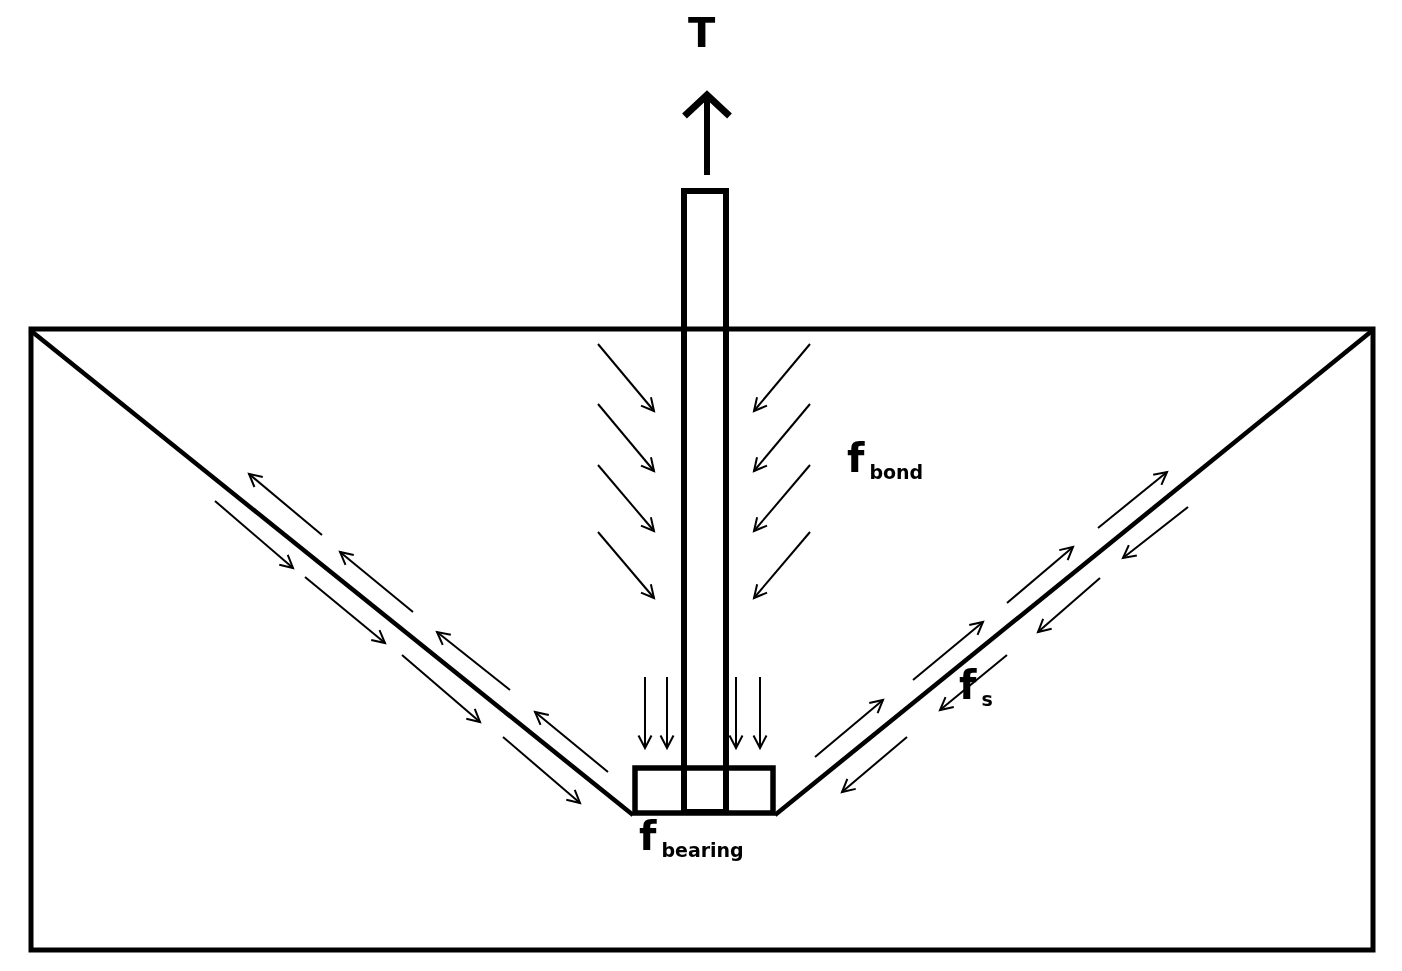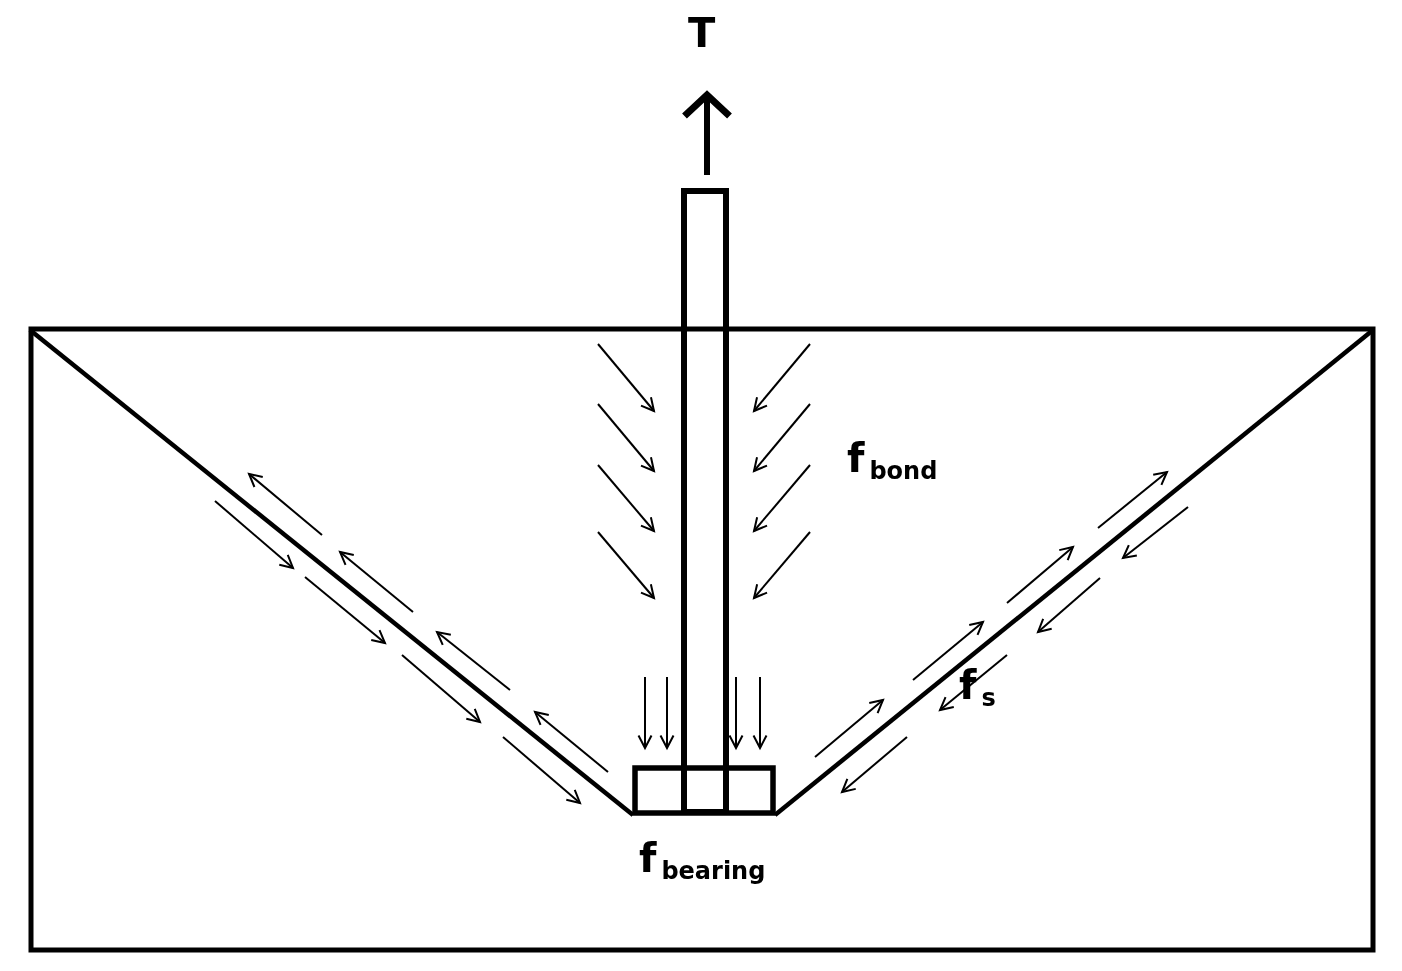--- a/index.html
+++ b/index.html
@@ -25,21 +25,21 @@
     color: #000000;
     font-weight: bold;
     line-height: 1;
     white-space: nowrap;
     user-select: none;
   }
   .force-label .main {
     font-size: 40px;
   }
   .force-label .sub {
-    font-size: 24px;
+    font-size: 19px;
     position: relative;
     top: 7px;
     margin-left: 5px;
   }
   #label-tension {
     font-size: 46px;
   }
 </style>
 </head>
 <body>
@@ -98,17 +98,17 @@
   </div>
 
   <div class="force-label" id="label-bond" style="left: 847px; top: 438px;">
     <span class="main">f</span><span class="sub">bond</span>
   </div>
 
   <div class="force-label" id="label-shear" style="left: 959px; top: 665px;">
     <span class="main">f</span><span class="sub">s</span>
   </div>
 
-  <div class="force-label" id="label-bearing" style="left: 639px; top: 838px;">
+  <div class="force-label" id="label-bearing" style="left: 639px; top: 816px;">
     <span class="main">f</span><span class="sub">bearing</span>
   </div>
 
 </div>
 
 </body></html>

